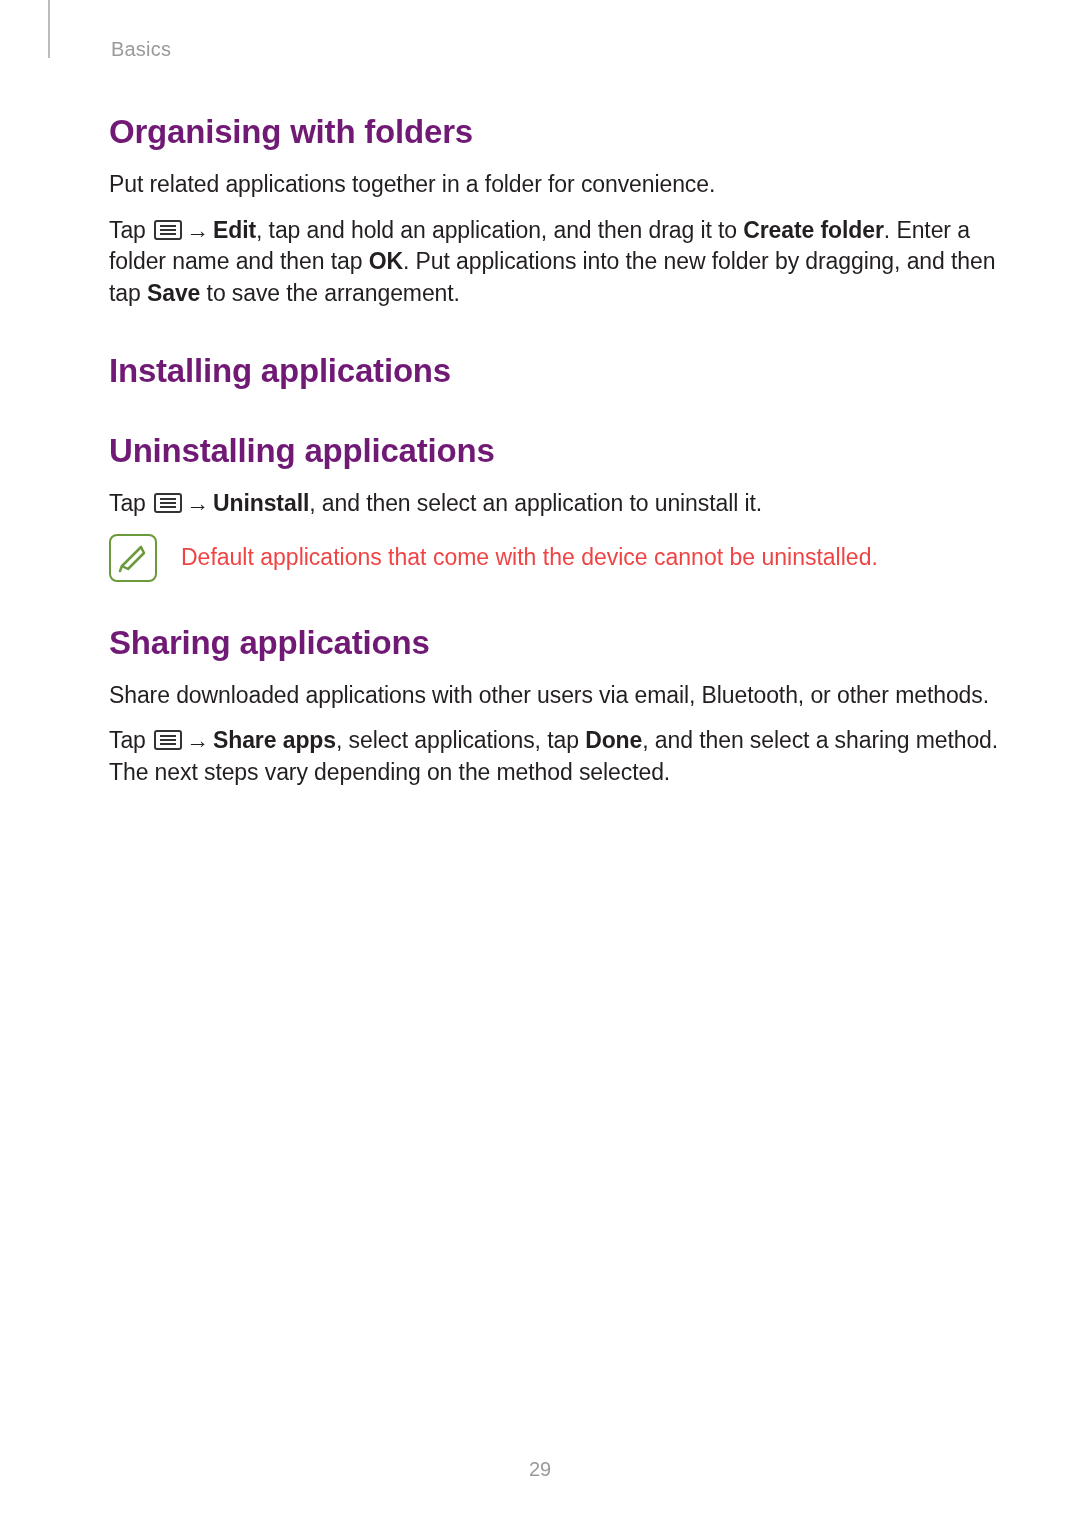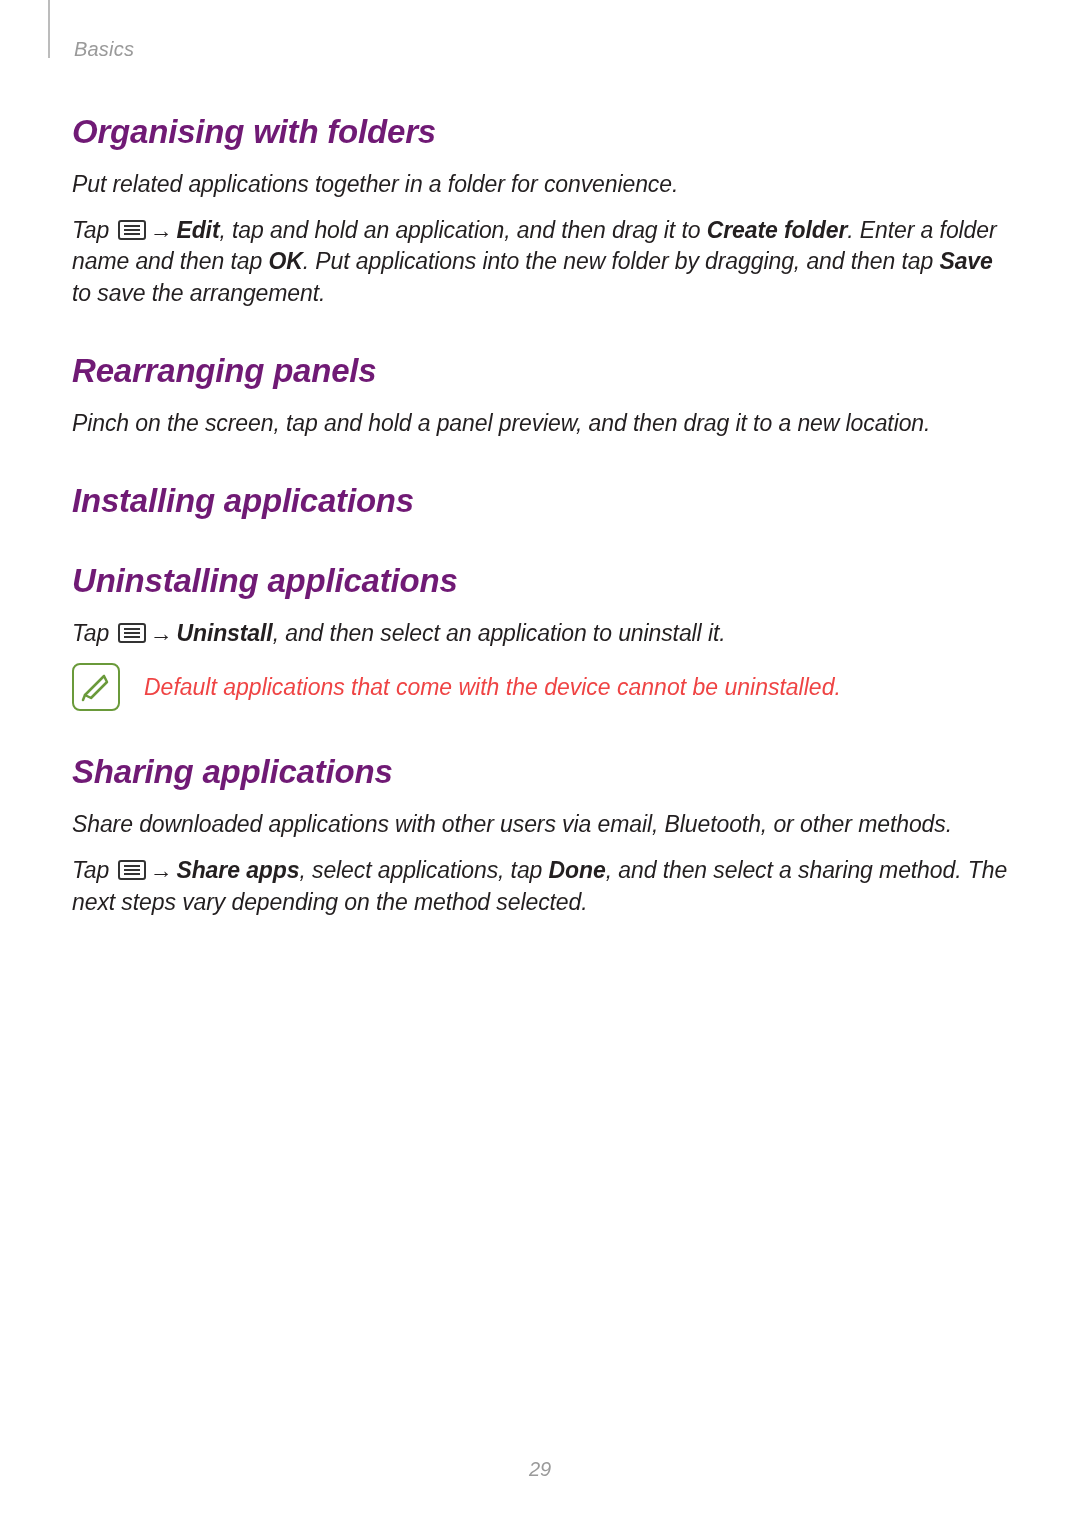--- a/index.html
+++ b/index.html
@@ -7,25 +7,24 @@
     padding: 0;
     font-family: -apple-system, BlinkMacSystemFont, "Segoe UI", Arial, sans-serif;
     background: #fff;
     color: #231f20;
     width: 1080px;
     height: 1527px;
     position: relative;
     box-sizing: border-box;
   }
   .page {
-    padding: 38px 72px 0 72px;
+    padding: 38px 72px 0 109px;
     box-sizing: border-box;
     height: 100%;
     position: relative;
-    font-style: italic;
   }
   .header-rule {
     position: absolute;
     left: 48px;
     top: 0;
     width: 2px;
     height: 58px;
     background: #bcbcbc;
   }
   .breadcrumb {
@@ -111,24 +110,20 @@
     <p>
       <span>Tap </span><span class="menu-icon"><svg width="28" height="20" viewBox="0 0 28 20">
             <rect x="1" y="1" width="26" height="18" rx="2" fill="none" stroke="#333" stroke-width="2"></rect>
             <line x1="6" y1="6" x2="22" y2="6" stroke="#333" stroke-width="2"></line>
             <line x1="6" y1="10" x2="22" y2="10" stroke="#333" stroke-width="2"></line>
             <line x1="6" y1="14" x2="22" y2="14" stroke="#333" stroke-width="2"></line>
           </svg></span><span class="arrow"> → </span><span class="bold">Edit</span><span>, tap and hold an application, and then drag it to </span><span class="bold">Create folder</span><span>. Enter a folder name and then tap </span><span class="bold">OK</span><span>. Put applications into the new folder by dragging, and then tap </span><span class="bold">Save</span><span> to save the arrangement.</span>
     </p>
   </div>
 
-  <div class="section">
-    <h2>Rearranging panels</h2>
-    <p>Pinch on the screen, tap and hold a panel preview, and then drag it to a new location.</p>
-  </div>
 
   <div class="section">
     <h2>Installing applications</h2>
   </div>
 
   <div class="section">
     <h2>Uninstalling applications</h2>
     <p>
       <span>Tap </span><span class="menu-icon"><svg width="28" height="20" viewBox="0 0 28 20">
             <rect x="1" y="1" width="26" height="18" rx="2" fill="none" stroke="#333" stroke-width="2"></rect>

